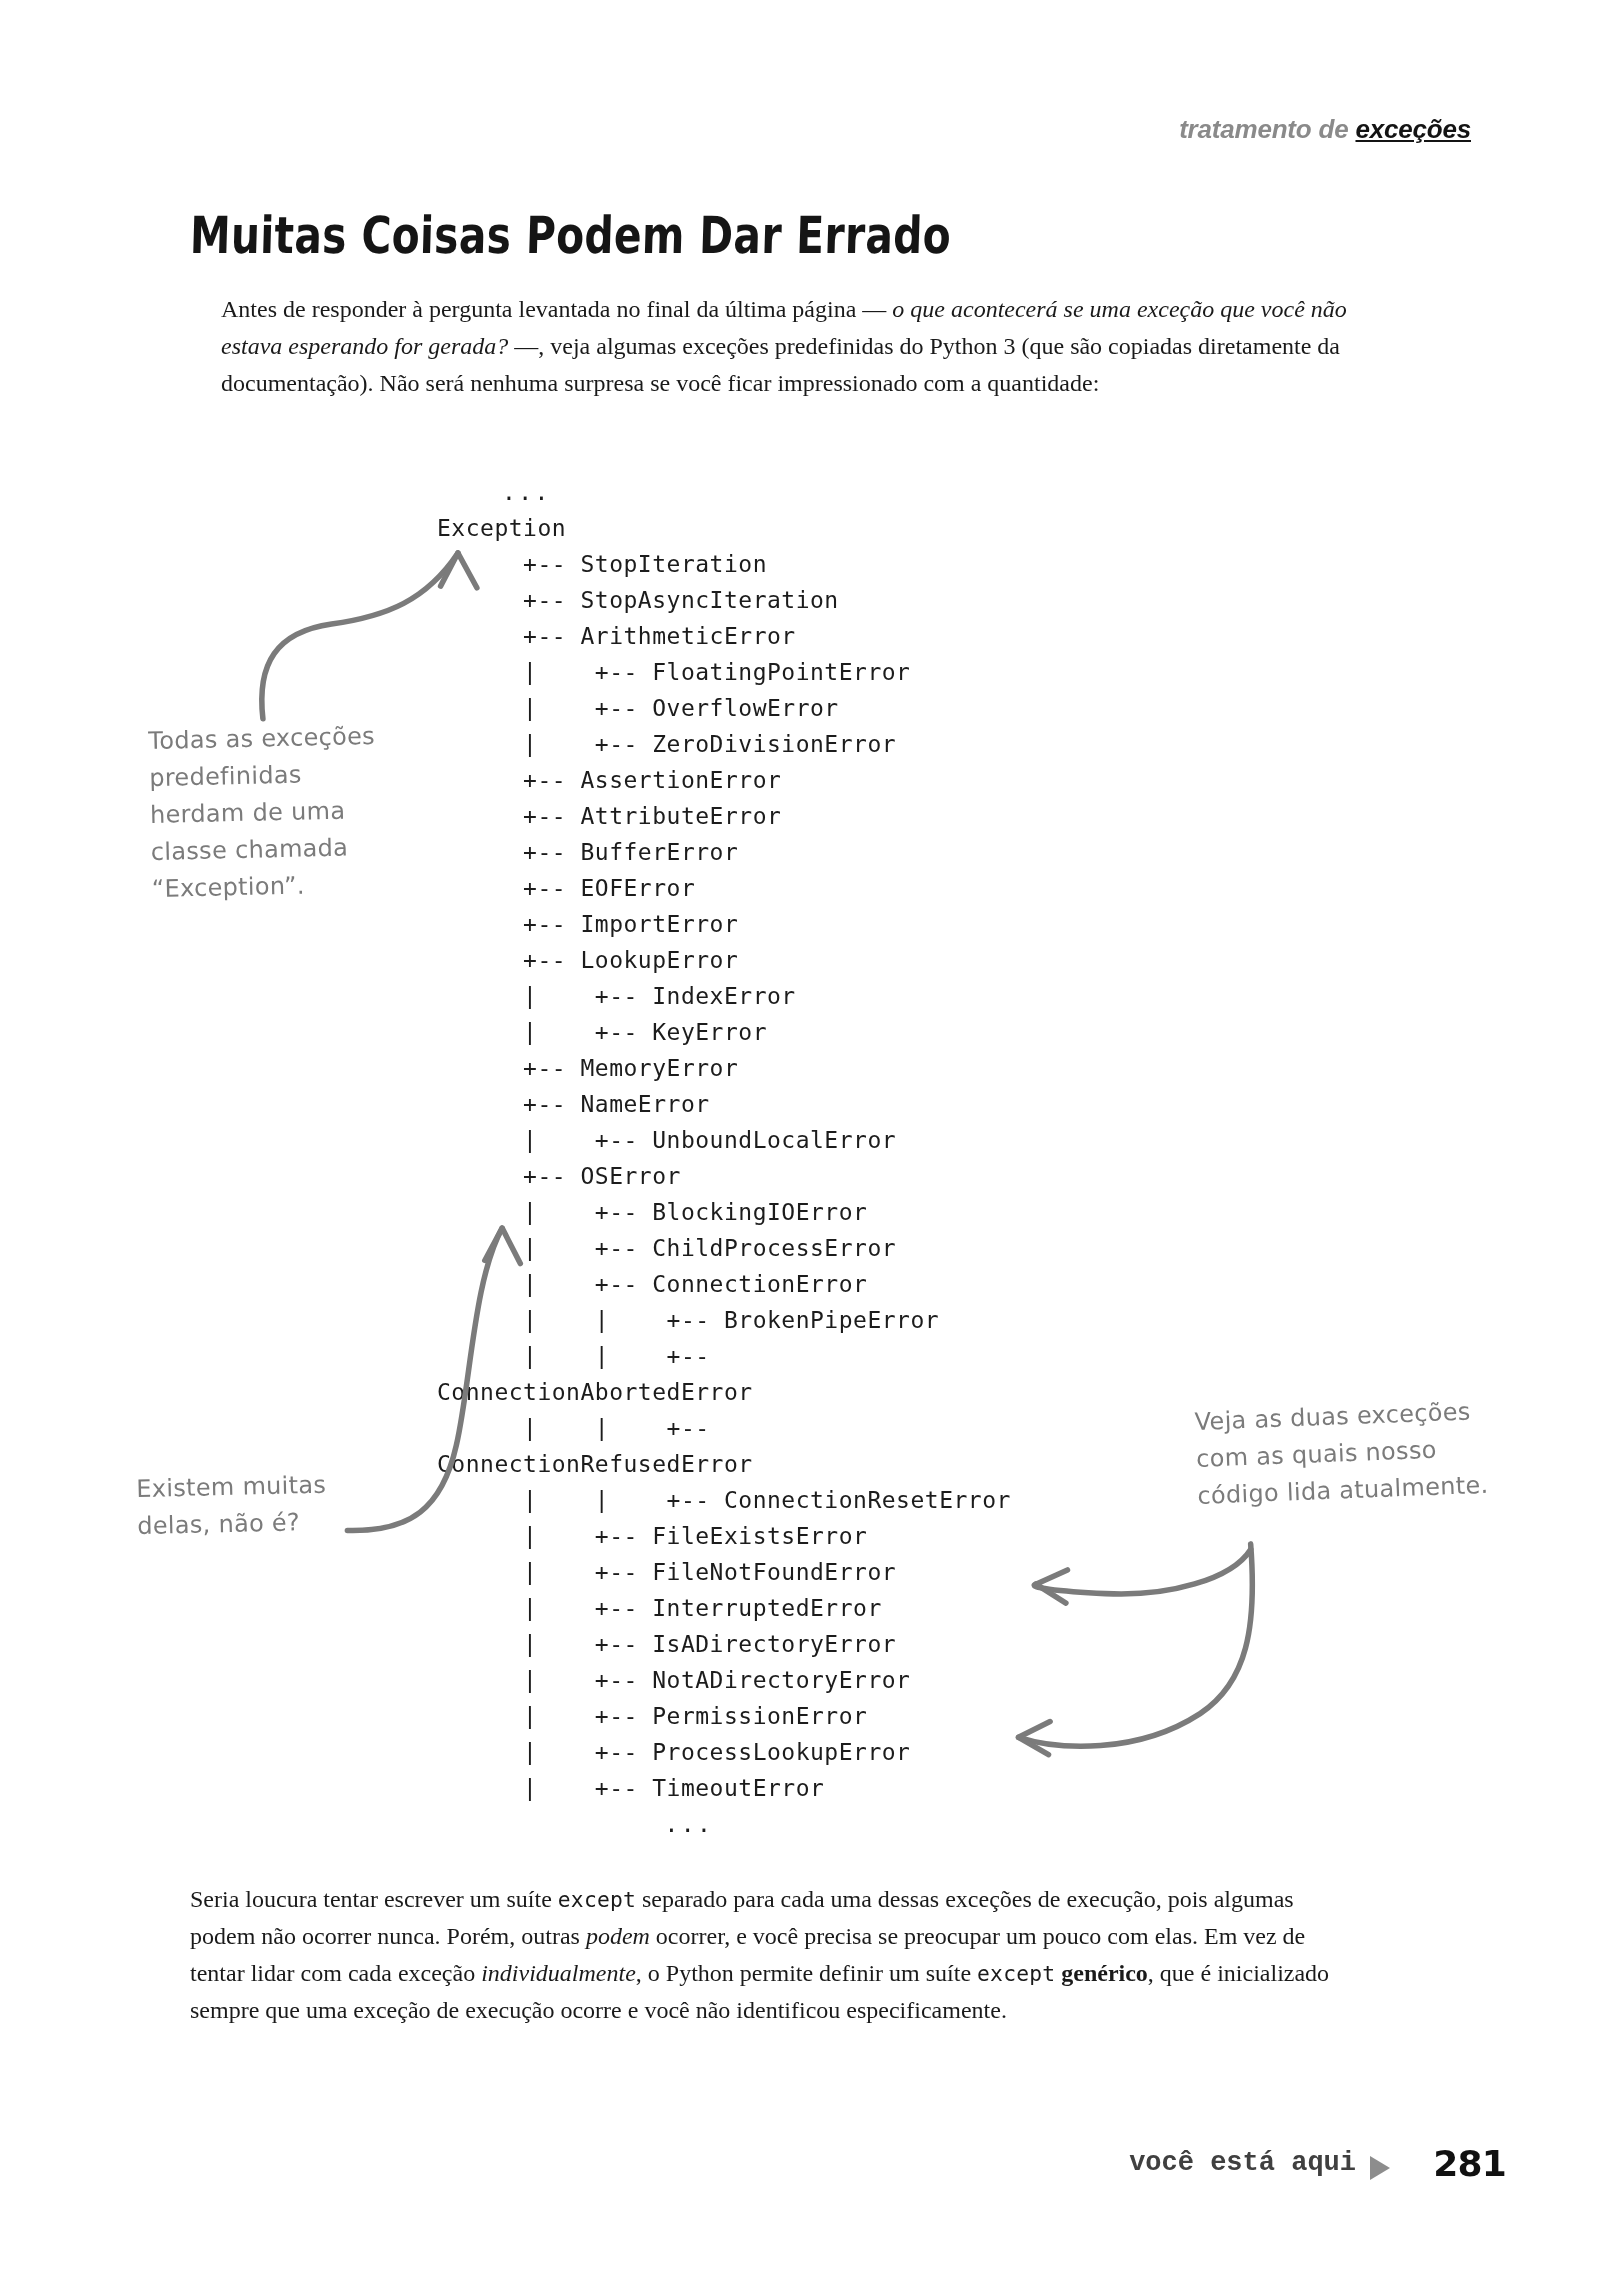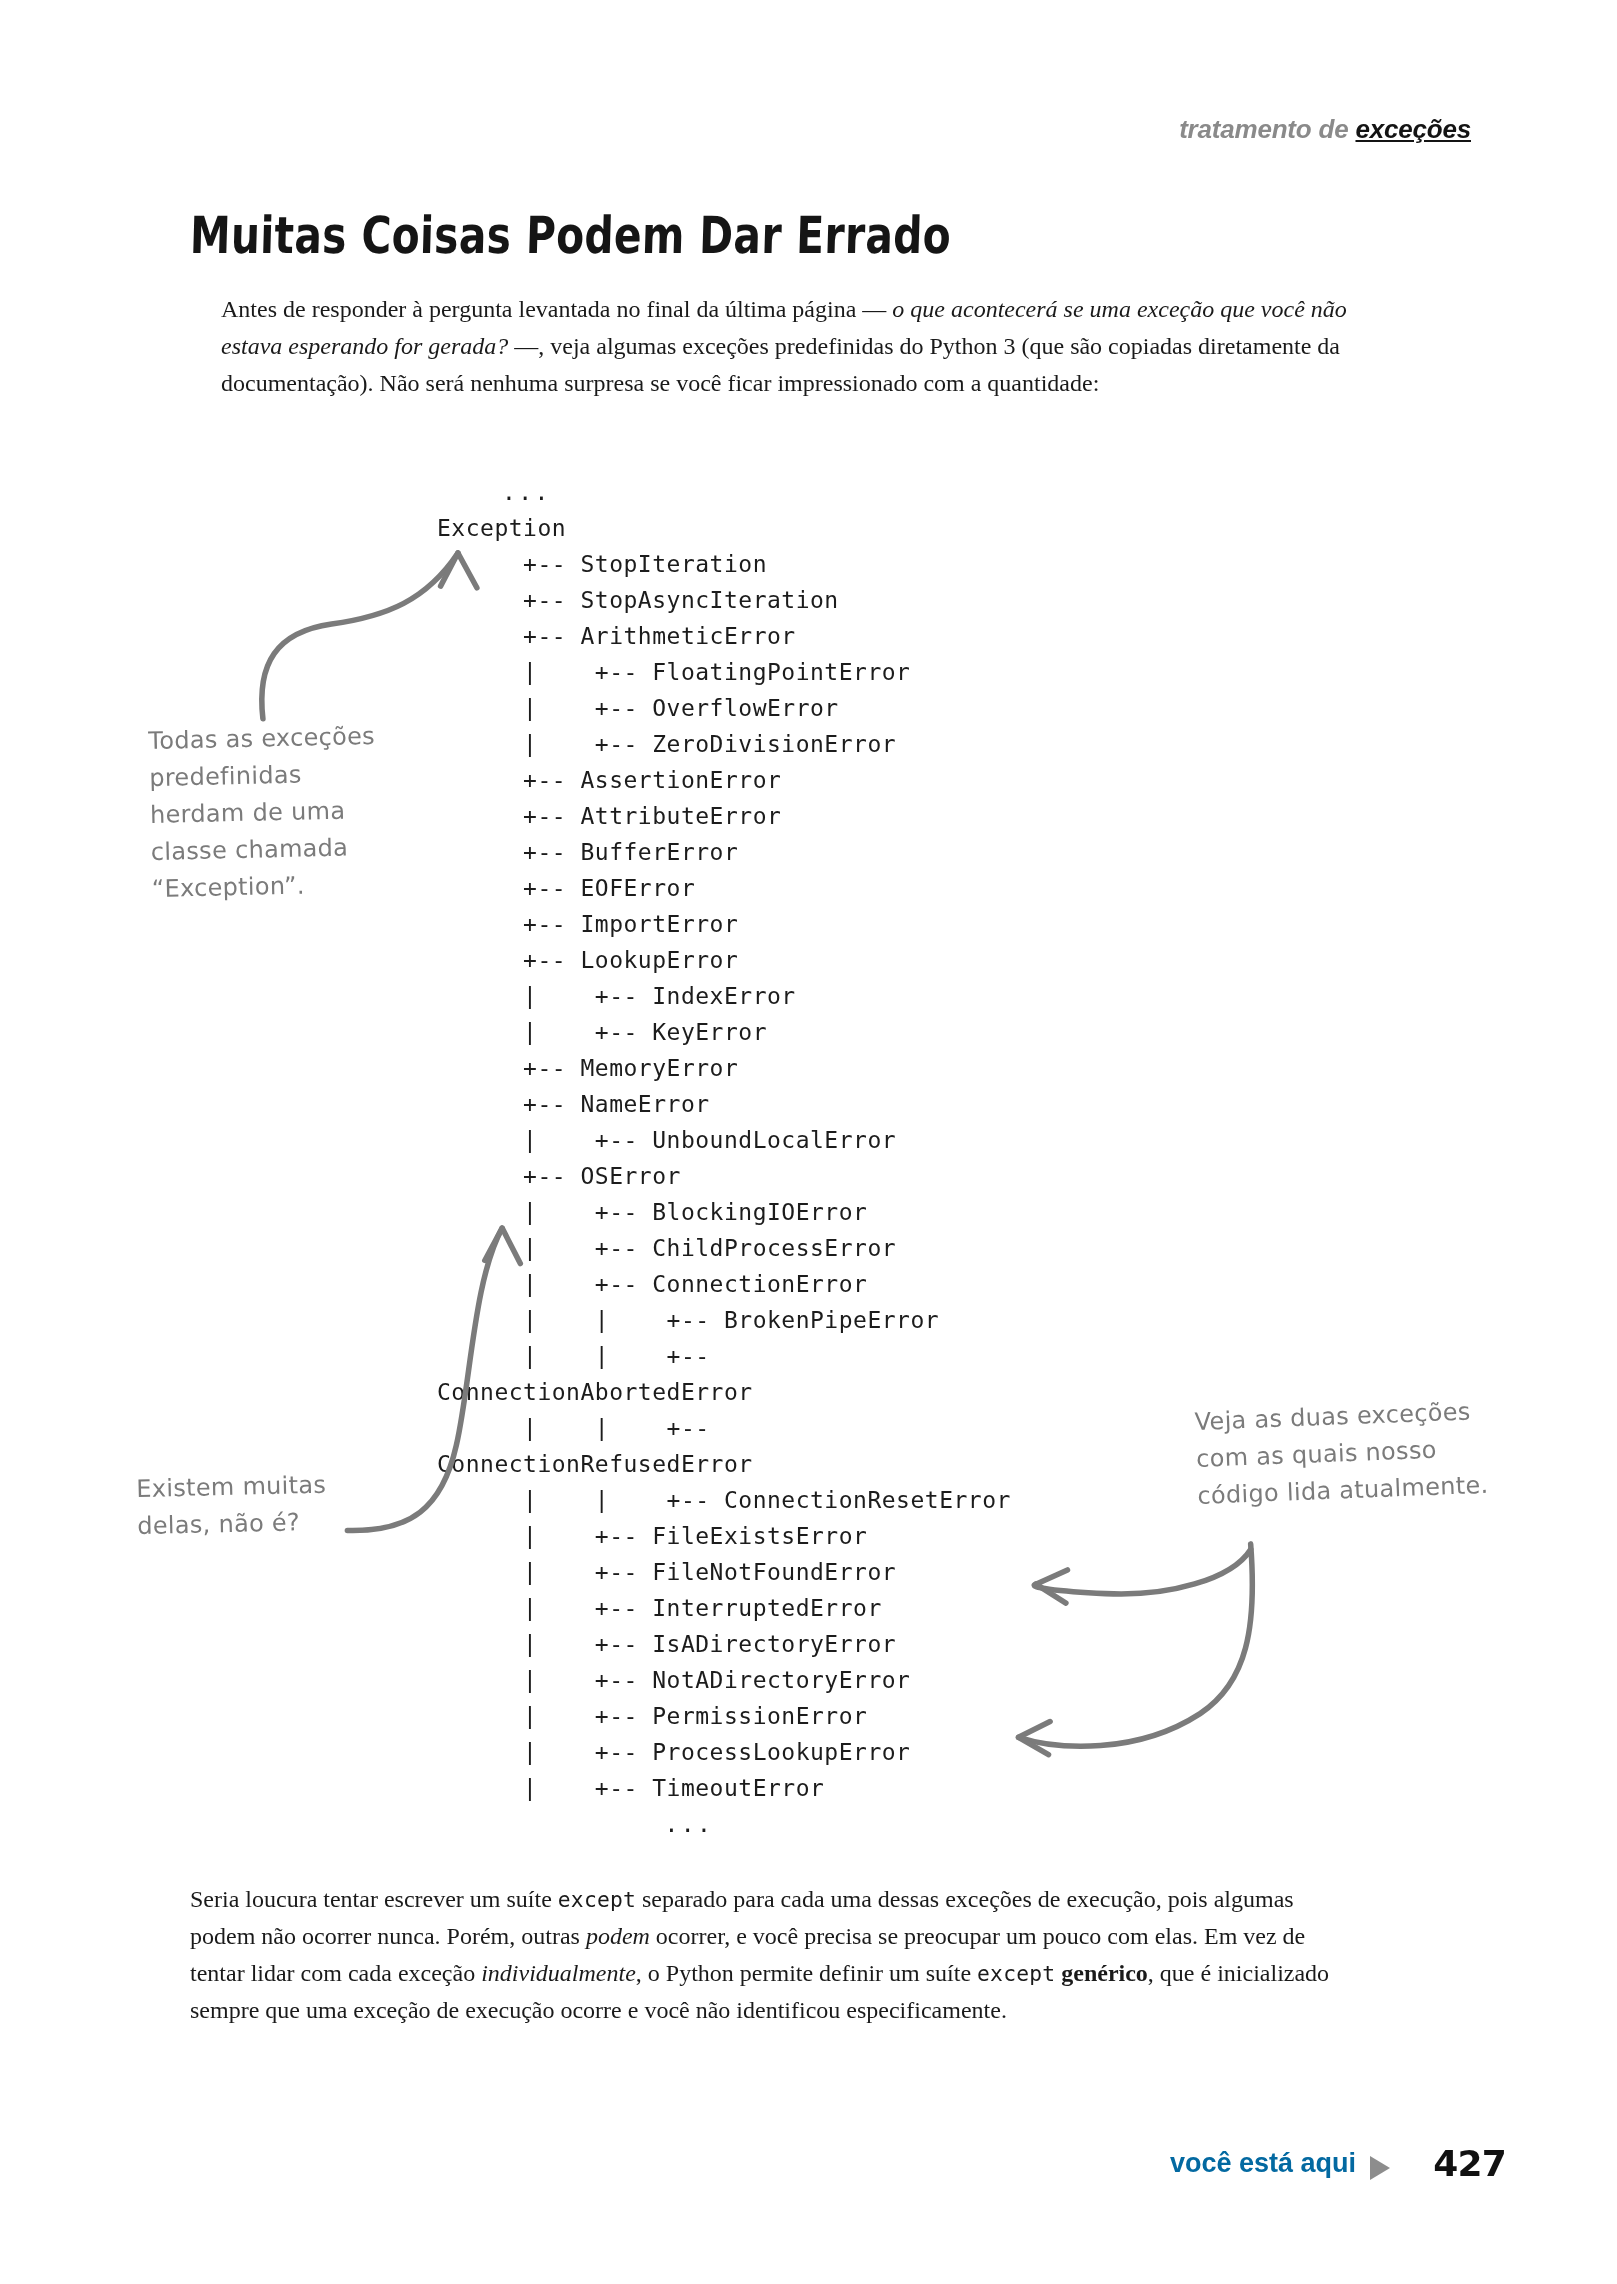--- a/index.html
+++ b/index.html
@@ -89,22 +89,22 @@
   
   .arrows { position:absolute; inset:0; pointer-events:none; }
 
   
   .footer {
     position:absolute; left:0; right:0; top:2148px;
     height:47px;
   }
   .footer .here {
     position:absolute; right:261px; top:0;
-    font-family:Liberation Sans, sans-serif;
-    font-weight:bold; font-size:27px; color:#0369a1;
+    font-family:Liberation Mono, monospace;
+    font-weight:bold; font-size:27px; color:#404040;
     white-space:nowrap;
   }
   .footer .tri {
     position:absolute; right:227px; top:8px;
     width:0; height:0;
     border-left:20.5px solid #8d8d8d;
     border-top:12.6px solid transparent;
     border-bottom:12.6px solid transparent;
   }
   .footer .pageno {
@@ -155,17 +155,17 @@
       <path d="M 1584 1962 C 1560 2000, 1480 2022, 1400 2018 C 1340 2015, 1300 2010, 1312 2006"></path>
       <path d="M 1312 2006 L 1352 1988 M 1312 2006 L 1350 2030"></path>
     </g>
   </svg>
 
   <div class="para" id="outro"><span>Seria loucura tentar escrever um suíte </span><span class="mono">except</span><span> separado para cada uma dessas exceções de execução, pois algumas podem não ocorrer nunca. Porém, outras </span><em>podem</em><span> ocorrer, e você precisa se preocupar um pouco com elas. Em vez de tentar lidar com cada exceção </span><em>individualmente</em><span>, o Python permite definir um suíte </span><span class="mono">except</span><span>  </span><b>genérico</b><span>, que é inicializado sempre que uma exceção de execução ocorre e você não identificou especificamente.</span></div>
 
   <div class="footer">
     <span class="here">você está aqui</span>
     <span class="tri"></span>
-    <span class="pageno">427</span>
+    <span class="pageno">281</span>
   </div>
 
 </div>
 
 
 </body></html>

